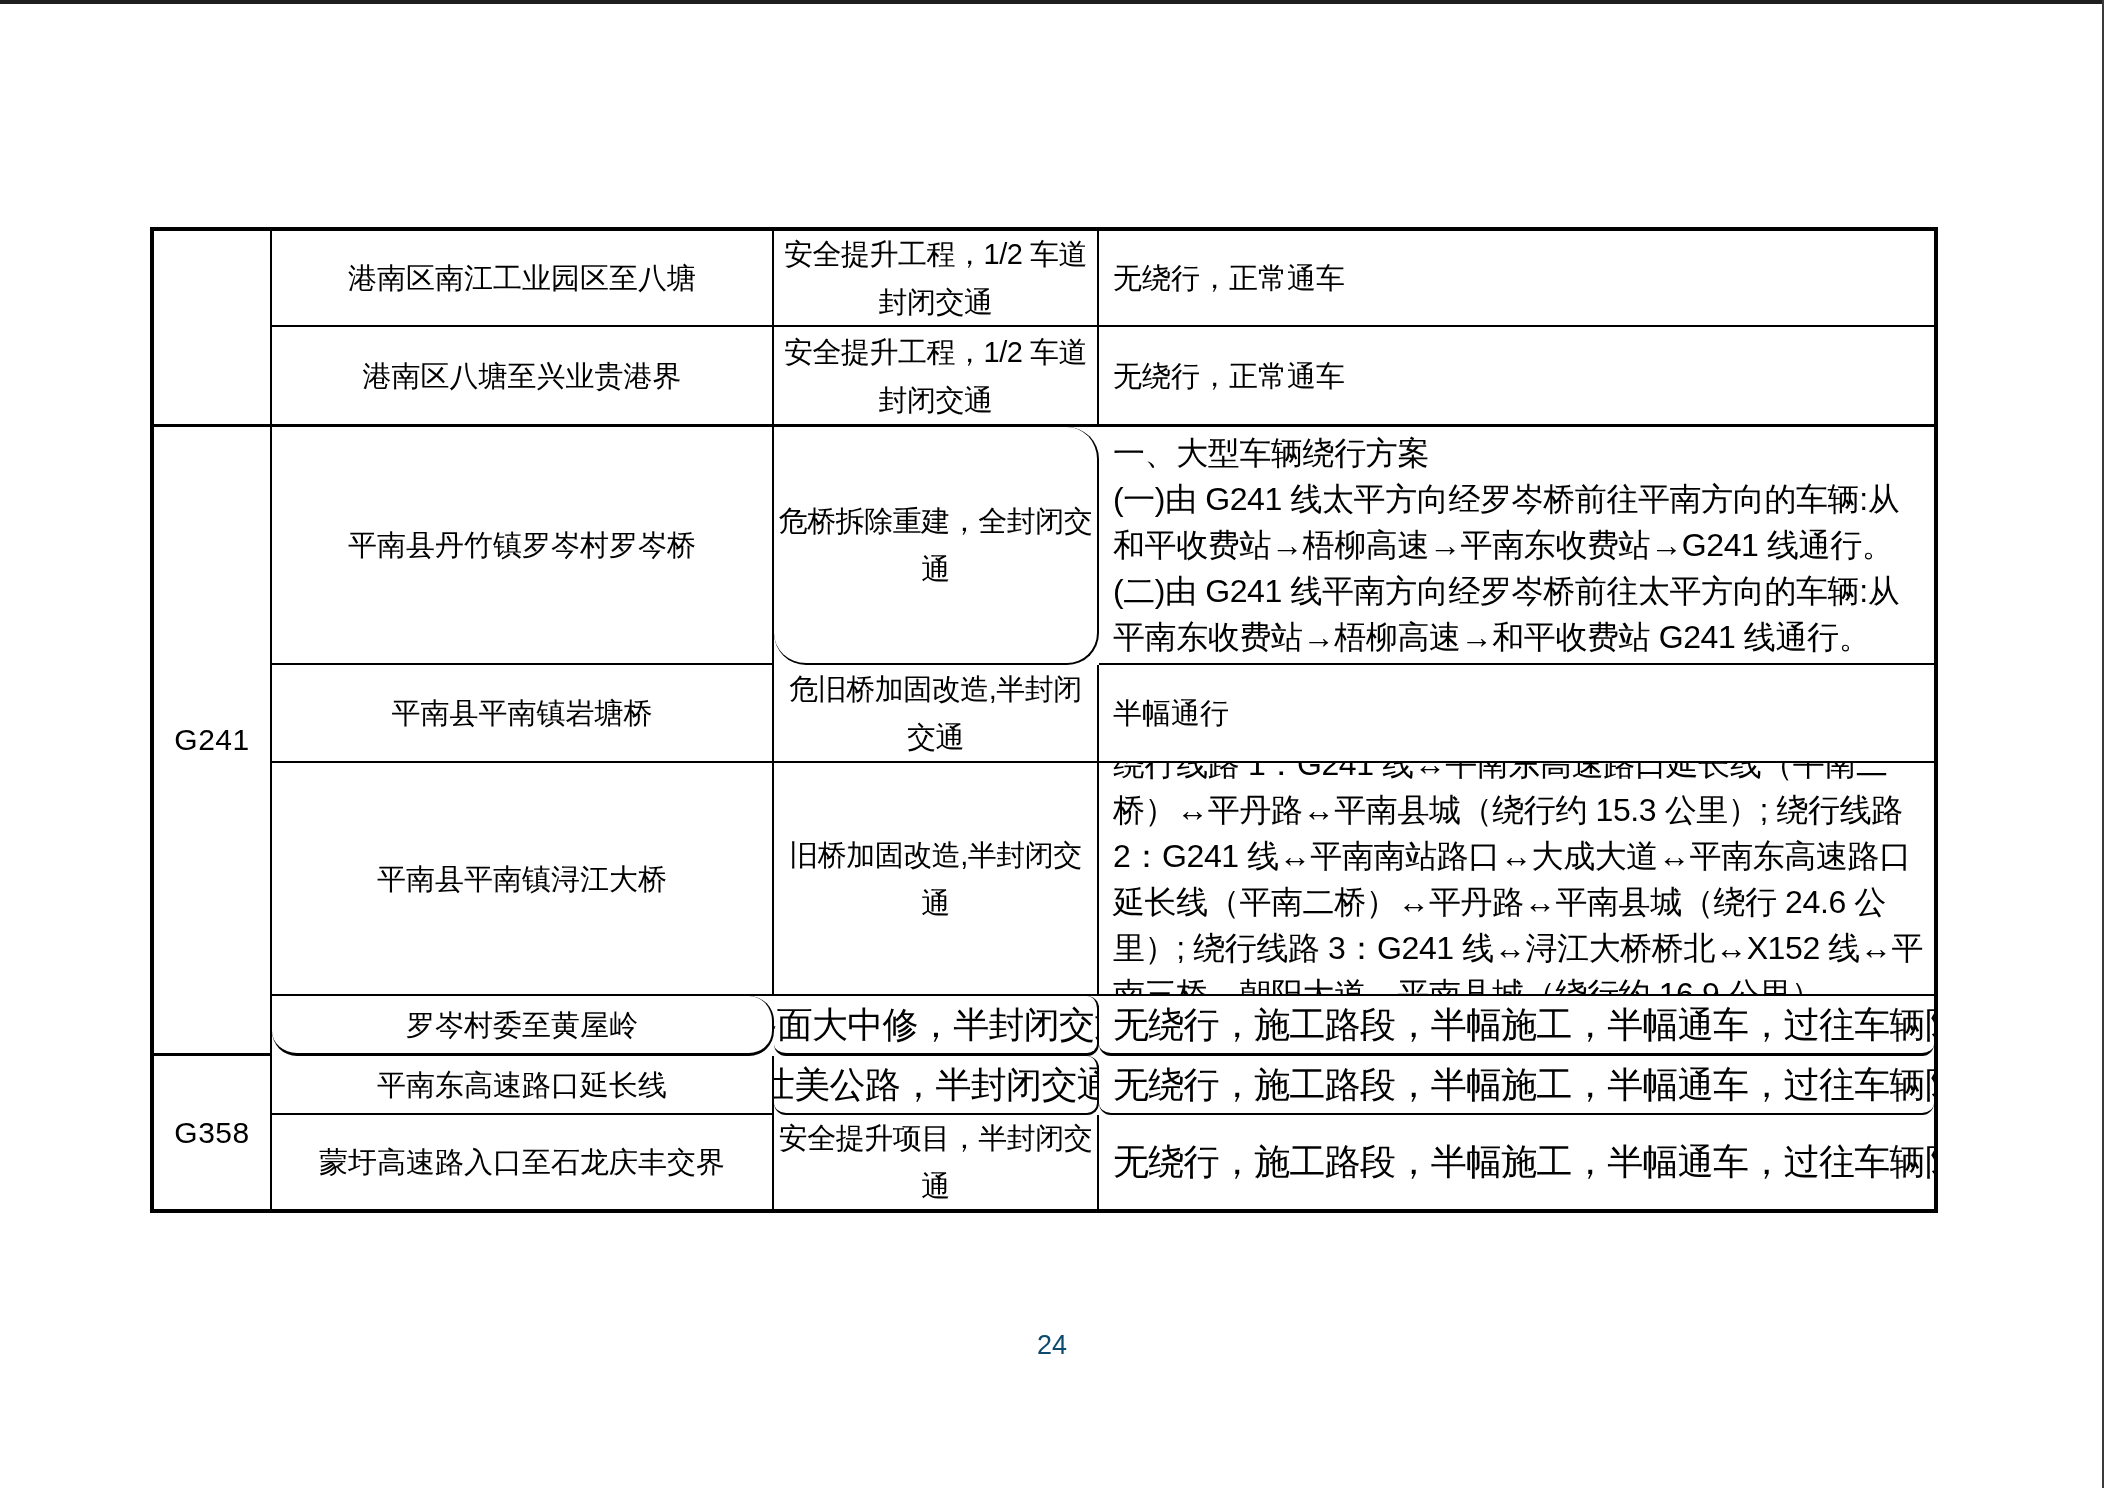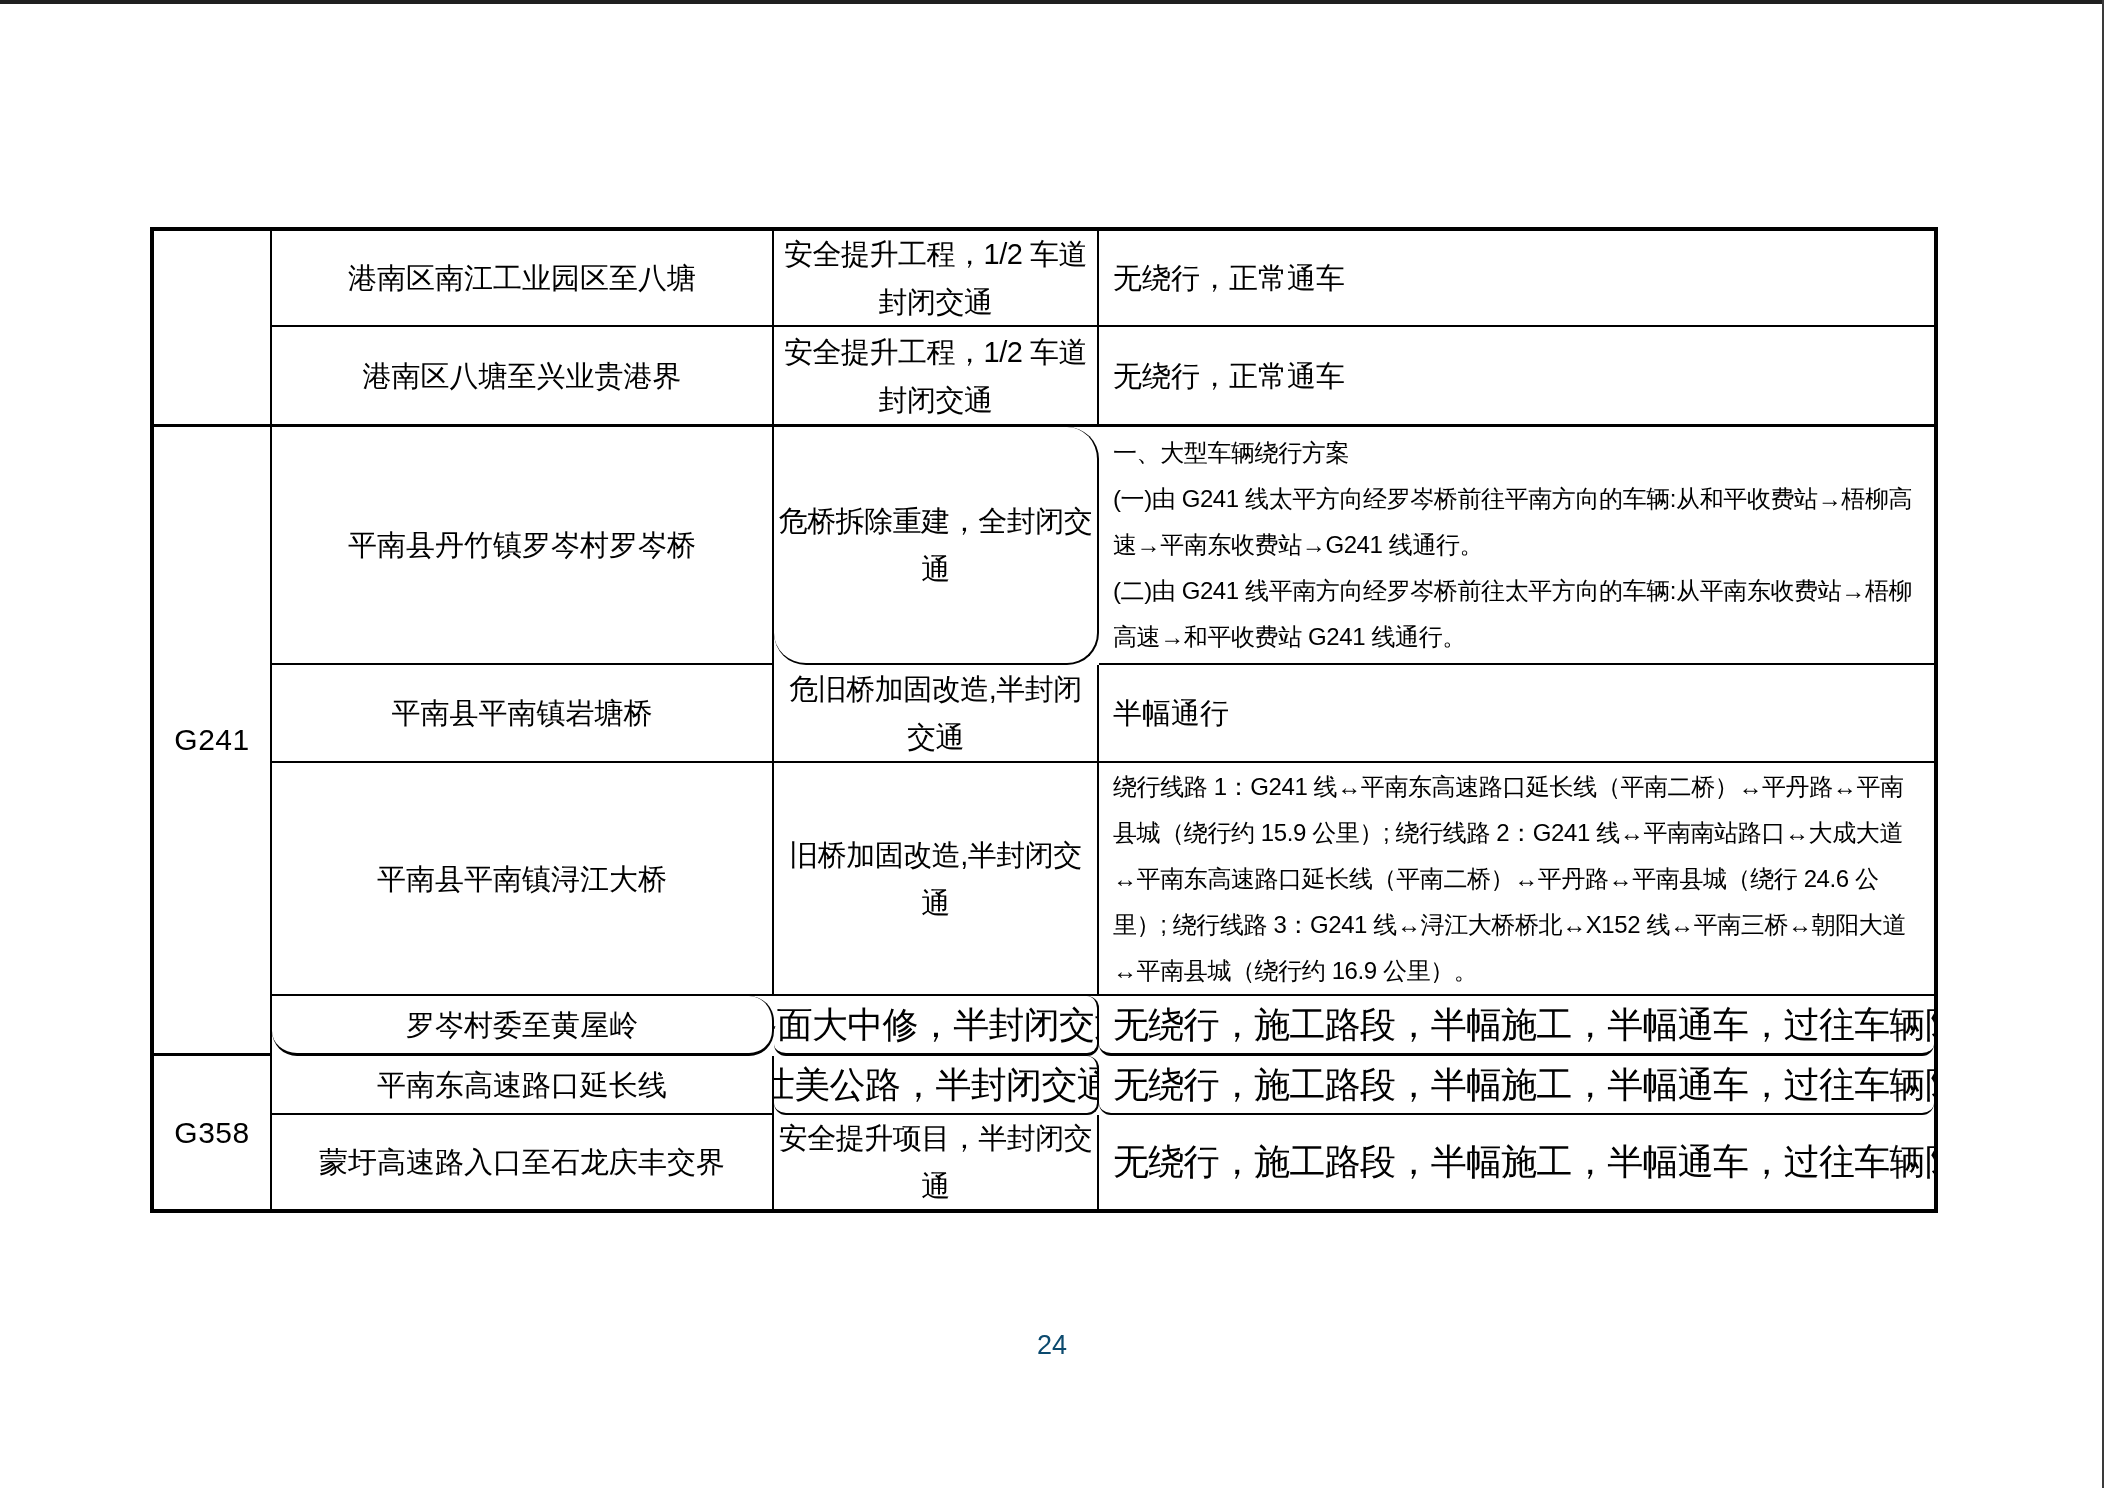--- a/index.html
+++ b/index.html
@@ -51,21 +51,21 @@
   .c2 { grid-column:2; }
   .c3 { grid-column:3; letter-spacing:-0.5px; padding:12px 4px; }
   .c4 {
     grid-column:4;
     border-right:none;
     justify-content:flex-start;
     text-align:left;
     padding:0 10px 0 14px;
   }
   .detour {
-    font-size:24px;
+    font-size:32px;
     line-height:46px;
     letter-spacing:-0.4px;
     white-space:pre-line;
     padding:4px 8px 4px 14px;
   }
   .oneline {
     font-size:36px;
     letter-spacing:-0.7px;
     white-space:nowrap;
     border-radius:12px;
@@ -106,21 +106,21 @@
   <div class="cell c4 detour" style="grid-row:3;">一、大型车辆绕行方案
 (一)由 G241 线太平方向经罗岑桥前往平南方向的车辆:从和平收费站→梧柳高速→平南东收费站→G241 线通行。
 (二)由 G241 线平南方向经罗岑桥前往太平方向的车辆:从平南东收费站→梧柳高速→和平收费站 G241 线通行。</div>
 
   <div class="cell c2" style="grid-row:4;">平南县平南镇岩塘桥</div>
   <div class="cell c3" style="grid-row:4;">危旧桥加固改造,半封闭交通</div>
   <div class="cell c4" style="grid-row:4;">半幅通行</div>
 
   <div class="cell c2" style="grid-row:5;">平南县平南镇浔江大桥</div>
   <div class="cell c3" style="grid-row:5;">旧桥加固改造,半封闭交通</div>
-  <div class="cell c4 detour" style="grid-row:5;">绕行线路 1：G241 线↔平南东高速路口延长线（平南二桥）↔平丹路↔平南县城（绕行约 15.9 公里）; 绕行线路 2：G241 线↔平南南站路口↔大成大道↔平南东高速路口延长线（平南二桥）↔平丹路↔平南县城（绕行 24.6 公里）; 绕行线路 3：G241 线↔浔江大桥桥北↔X152 线↔平南三桥↔朝阳大道↔平南县城（绕行约 16.9 公里）。</div>
+  <div class="cell c4 detour" style="grid-row:5;">绕行线路 1：G241 线↔平南东高速路口延长线（平南二桥）↔平丹路↔平南县城（绕行约 15.3 公里）; 绕行线路 2：G241 线↔平南南站路口↔大成大道↔平南东高速路口延长线（平南二桥）↔平丹路↔平南县城（绕行 24.6 公里）; 绕行线路 3：G241 线↔浔江大桥桥北↔X152 线↔平南三桥↔朝阳大道↔平南县城（绕行约 16.9 公里）。</div>
 
   <div class="cell c2 section-end" style="grid-row:6;border-radius:25px;">罗岑村委至黄屋岭</div>
   <div class="cell c3 section-end oneline" style="grid-row:6;">路面大中修，半封闭交通</div>
   <div class="cell c4 section-end oneline" style="grid-row:6;">无绕行，施工路段，半幅施工，半幅通车，过往车辆限速 20 公里/小时。</div>
 
   <div class="cell c2" style="grid-row:7;">平南东高速路口延长线</div>
   <div class="cell c3 oneline" style="grid-row:7;">壮美公路，半封闭交通</div>
   <div class="cell c4 oneline" style="grid-row:7;">无绕行，施工路段，半幅施工，半幅通车，过往车辆限速 20 公里/小时。</div>
 
   <div class="cell c2 last-row" style="grid-row:8;">蒙圩高速路入口至石龙庆丰交界</div>

